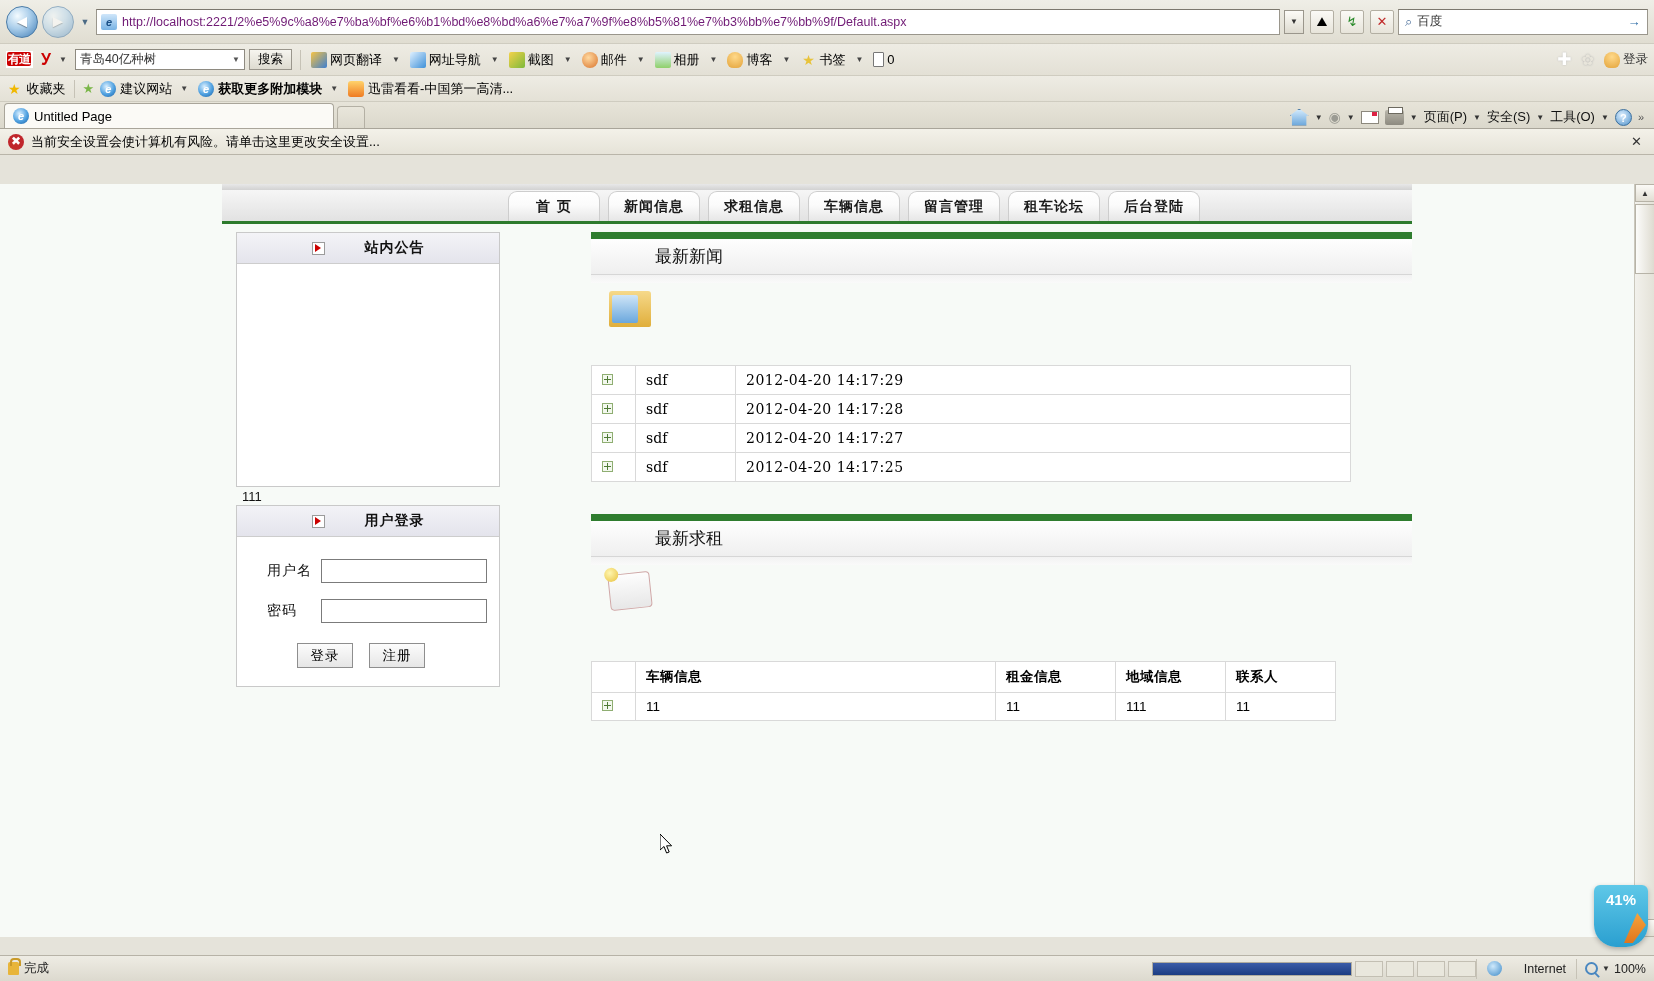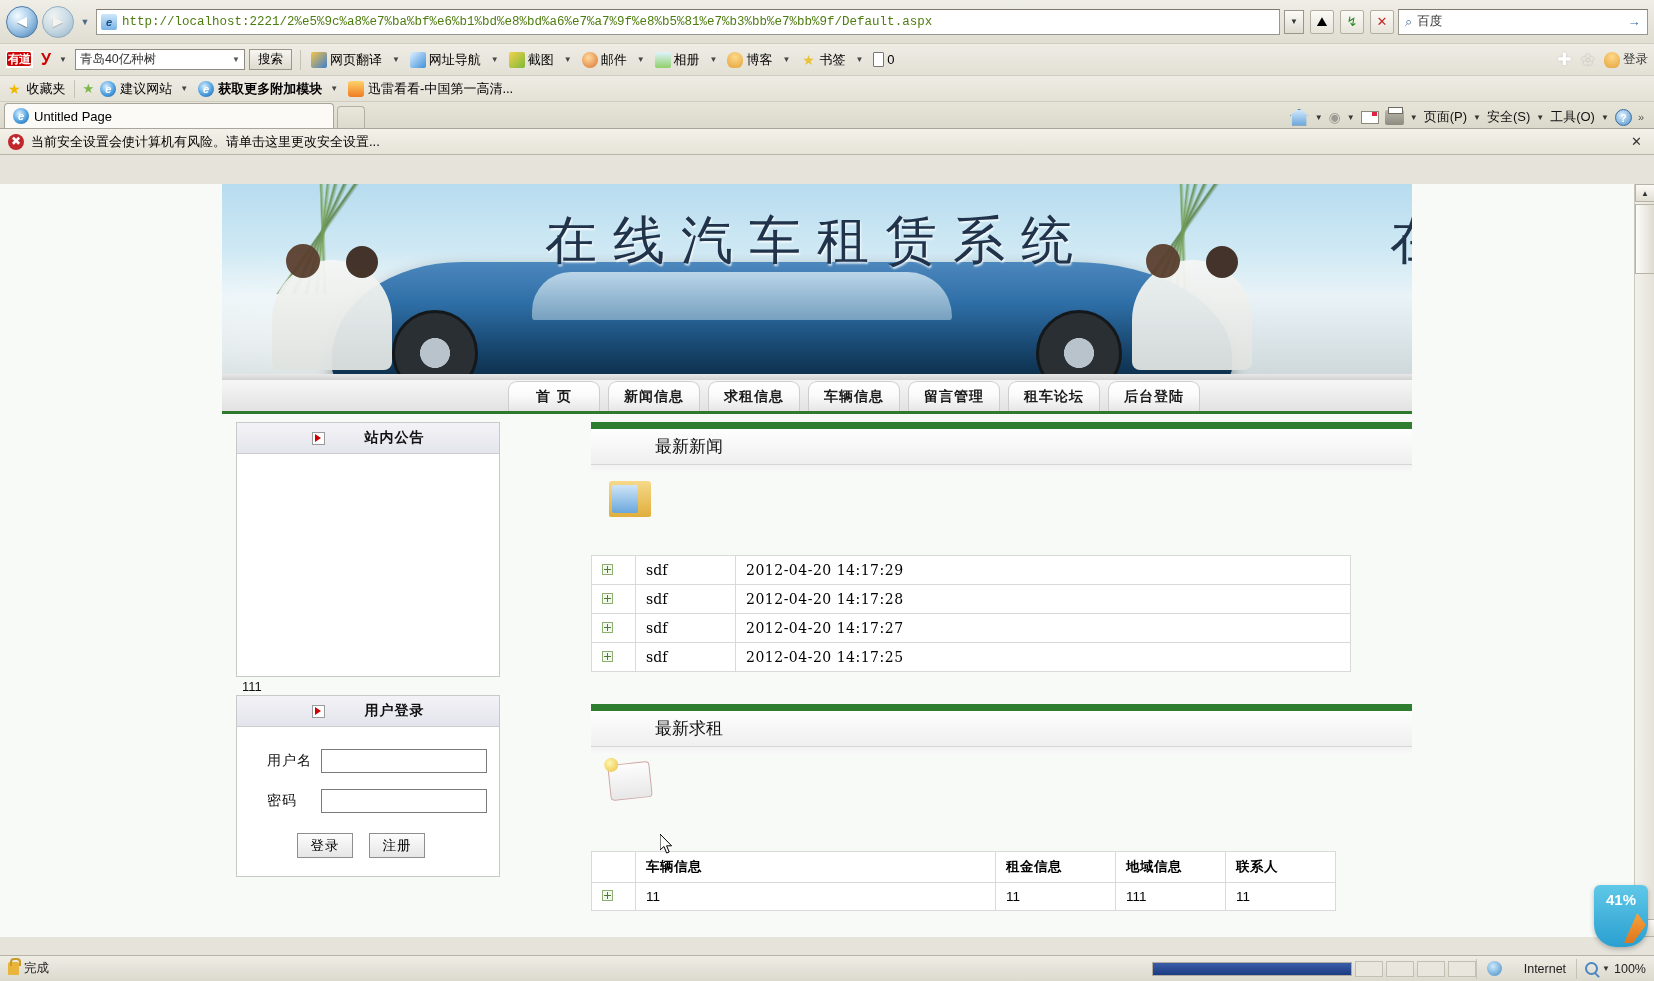--- a/index.html
+++ b/index.html
@@ -46,21 +46,21 @@
     position:relative;
   }
   #url-favicon {
     width:16px;height:16px;margin:0 5px 0 4px;flex:0 0 auto;
     background:linear-gradient(#cfe6fa,#79b3e4);
     border-radius:2px; color:#1a4f86; font-size:11px; font-style:italic;
     font-weight:bold; text-align:center; line-height:16px;
   }
   #url-text {
     flex:1 1 auto; white-space:nowrap; overflow:hidden;
-    font-size:12.5px; color:#4d7c0f; font-family:Liberation Mono, monospace;
+    font-size:12.5px; color:#701a75; font-family:Liberation Sans, sans-serif;
   }
   .url-btn {
     width:24px;height:24px;flex:0 0 auto;margin-left:2px;
     border:1px solid #b3afa3;background:linear-gradient(#fbfaf6,#e7e4da);
     display:flex;align-items:center;justify-content:center;font-size:13px;
     border-radius:2px;
   }
   .url-caret {
     width:20px;height:24px;flex:0 0 auto;
     border:1px solid #9a968c; background:linear-gradient(#fcfbf7,#dedbd0);
@@ -597,32 +597,20 @@
   <div id="sec-bar">
     <span class="sec-ico">✖</span>
     <span>当前安全设置会使计算机有风险。请单击这里更改安全设置...</span>
     <span id="sec-close">✕</span>
   </div>
 
   <div id="viewport">
     <div id="page">
       <div id="page-inner">
 
-        <div id="banner">
-          <div class="willow left"></div>
-          <div class="willow right"></div>
-          <div id="car">
-            <div class="wheel w1"></div>
-            <div class="wheel w2"></div>
-          </div>
-          <div class="couple c1"></div>
-          <div class="couple c2"></div>
-          <div id="banner-title">在线汽车租赁系统</div>
-          <div id="banner-title2">在</div>
-        </div>
         <div id="banner-strip"></div>
 
         <div id="nav">
           <div class="nav-tab">首 页</div>
           <div class="nav-tab">新闻信息</div>
           <div class="nav-tab">求租信息</div>
           <div class="nav-tab">车辆信息</div>
           <div class="nav-tab">留言管理</div>
           <div class="nav-tab">租车论坛</div>
           <div class="nav-tab">后台登陆</div>

